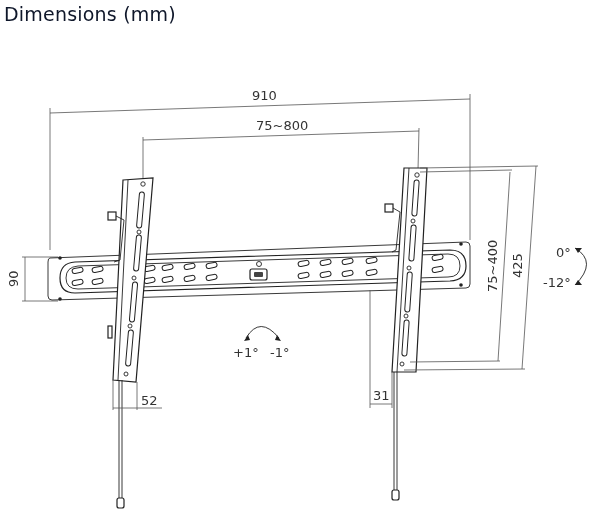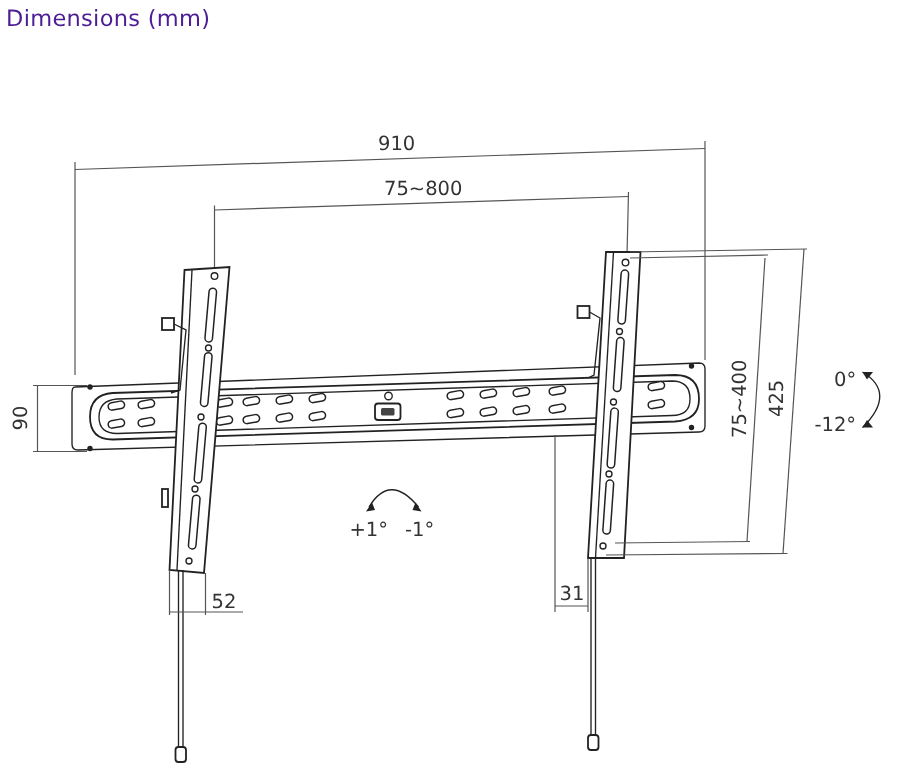--- a/index.html
+++ b/index.html
@@ -1,18 +1,18 @@
 <!DOCTYPE html>
 <html><head>
 <meta charset="utf-8">
 <style>
   html, body { margin: 0; padding: 0; background: #ffffff; }
   body { width: 600px; height: 516px; position: relative; overflow: hidden;
          font-family: "DejaVu Sans", sans-serif; color: #333; }
-  .title { position: absolute; left: 4px; top: 3px; font-size: 15px; color: #4c1d95;
+  .title { position: absolute; left: 4px; top: 3px; font-size: 19px; color: #0f172a;
            letter-spacing: 0.2px; }
   svg { position: absolute; left: 0; top: 0; }
   .dim { fill: none; stroke: #555; stroke-width: 0.8; }
   .part { fill: #fff; stroke: #222; stroke-width: 1.2; }
   .thin { fill: none; stroke: #222; stroke-width: 0.9; }
   .slot { fill: #fff; stroke: #222; stroke-width: 1; }
   .lbl { font-family: "DejaVu Sans", sans-serif; font-size: 13px; fill: #333; }
 </style>
 </head>
 <body>

